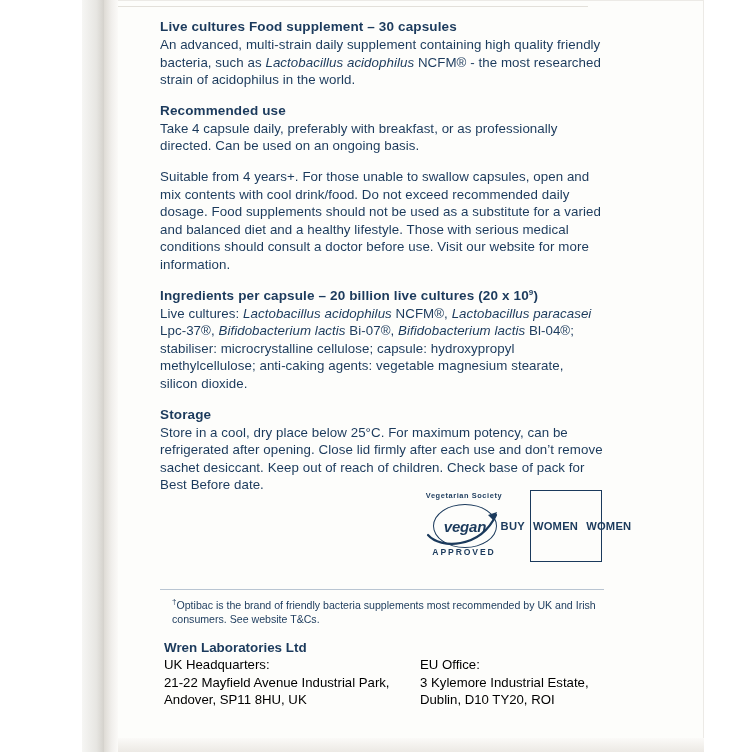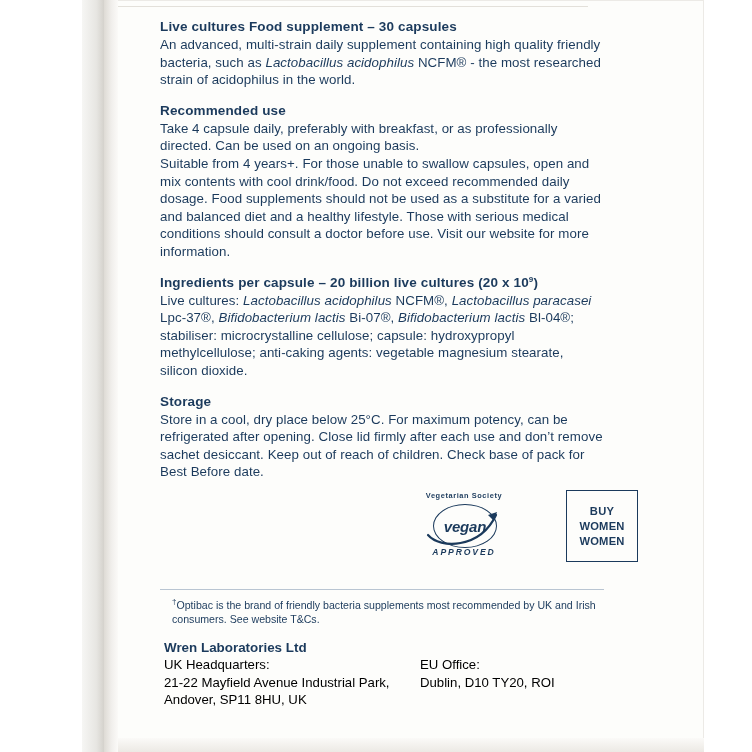--- a/index.html
+++ b/index.html
@@ -99,21 +99,21 @@
     color: #1b3a5c;
     letter-spacing: 0.01em;
   }
   p.body {
     font-size: 13.3px;
     line-height: 17.6px;
     margin: 0;
     color: #1b3a5c;
     letter-spacing: 0.005em;
   }
-  p.body + p.body { }
+  p.body + p.body { margin-top: 13px; }
   .it { font-style: italic; }
   sup { font-size: 8px; vertical-align: super; line-height: 0; }
 
   
   .logos {
     position: absolute;
     left: 416px;
     top: 489px;
     width: 190px;
     height: 80px;
@@ -128,21 +128,21 @@
   }
   .vegan-arc-top, .vegan-arc-bottom {
     position: absolute;
     width: 96px;
     text-align: center;
     font-size: 7.4px;
     letter-spacing: 0.08em;
     font-weight: bold;
   }
   .vegan-arc-top { top: 2px; }
-  .vegan-arc-bottom { top: 58px; font-size: 8.6px; letter-spacing: 0.22em; font-style: italic; }
+  .vegan-arc-bottom { top: 58px; font-size: 8.6px; letter-spacing: 0.22em; }
   .vegan-circle {
     position: absolute;
     left: 17px;
     top: 15px;
     width: 62px;
     height: 42px;
     border: 1.6px solid #1b3a5c;
     border-radius: 50%;
     display: flex;
     align-items: center;
@@ -163,25 +163,24 @@
   }
 
   .bwb {
     position: absolute;
     left: 114px;
     top: 1px;
     width: 70px;
     height: 70px;
     border: 1.8px solid #1b3a5c;
     display: flex;
-    flex-direction: column;
+    flex-direction: row;
     align-items: center;
     justify-content: center;
-    gap: 2px;
-    margin-left: 36px;
+    gap: 8px;
   }
   .bwb div {
     font-size: 11.2px;
     font-weight: bold;
     letter-spacing: 0.02em;
     line-height: 13px;
     color: #1b3a5c;
   }
 
   hr.rule {
@@ -213,20 +212,21 @@
   }
   .company h3 {
     font-size: 13.4px;
     font-weight: bold;
     margin: 0 0 1px 0;
     color: #1b3a5c;
   }
   .addr-cols {
     display: flex;
     gap: 0px;
+    align-items: center;
   }
   .addr-col { width: 256px; font-size: 13.2px; line-height: 17.6px; }
   .addr-col.right { width: 196px; }
   .addr-col p { margin: 0; }
 </style>
 </head>
 <body>
 
 <div id="page">
 
@@ -292,18 +292,19 @@
   <div class="company">
     <h3>Wren Laboratories Ltd</h3>
     <div class="addr-cols">
       <div class="addr-col">
         <p>UK Headquarters:</p>
         <p>21-22 Mayfield Avenue Industrial Park,</p>
         <p>Andover, SP11 8HU, UK</p>
       </div>
       <div class="addr-col right">
         <p>EU Office:</p>
+        <p>3 Kylemore Industrial Estate,</p>
         <p>Dublin, D10 TY20, ROI</p>
       </div>
     </div>
   </div>
 
 </div>
 
 </body></html>

